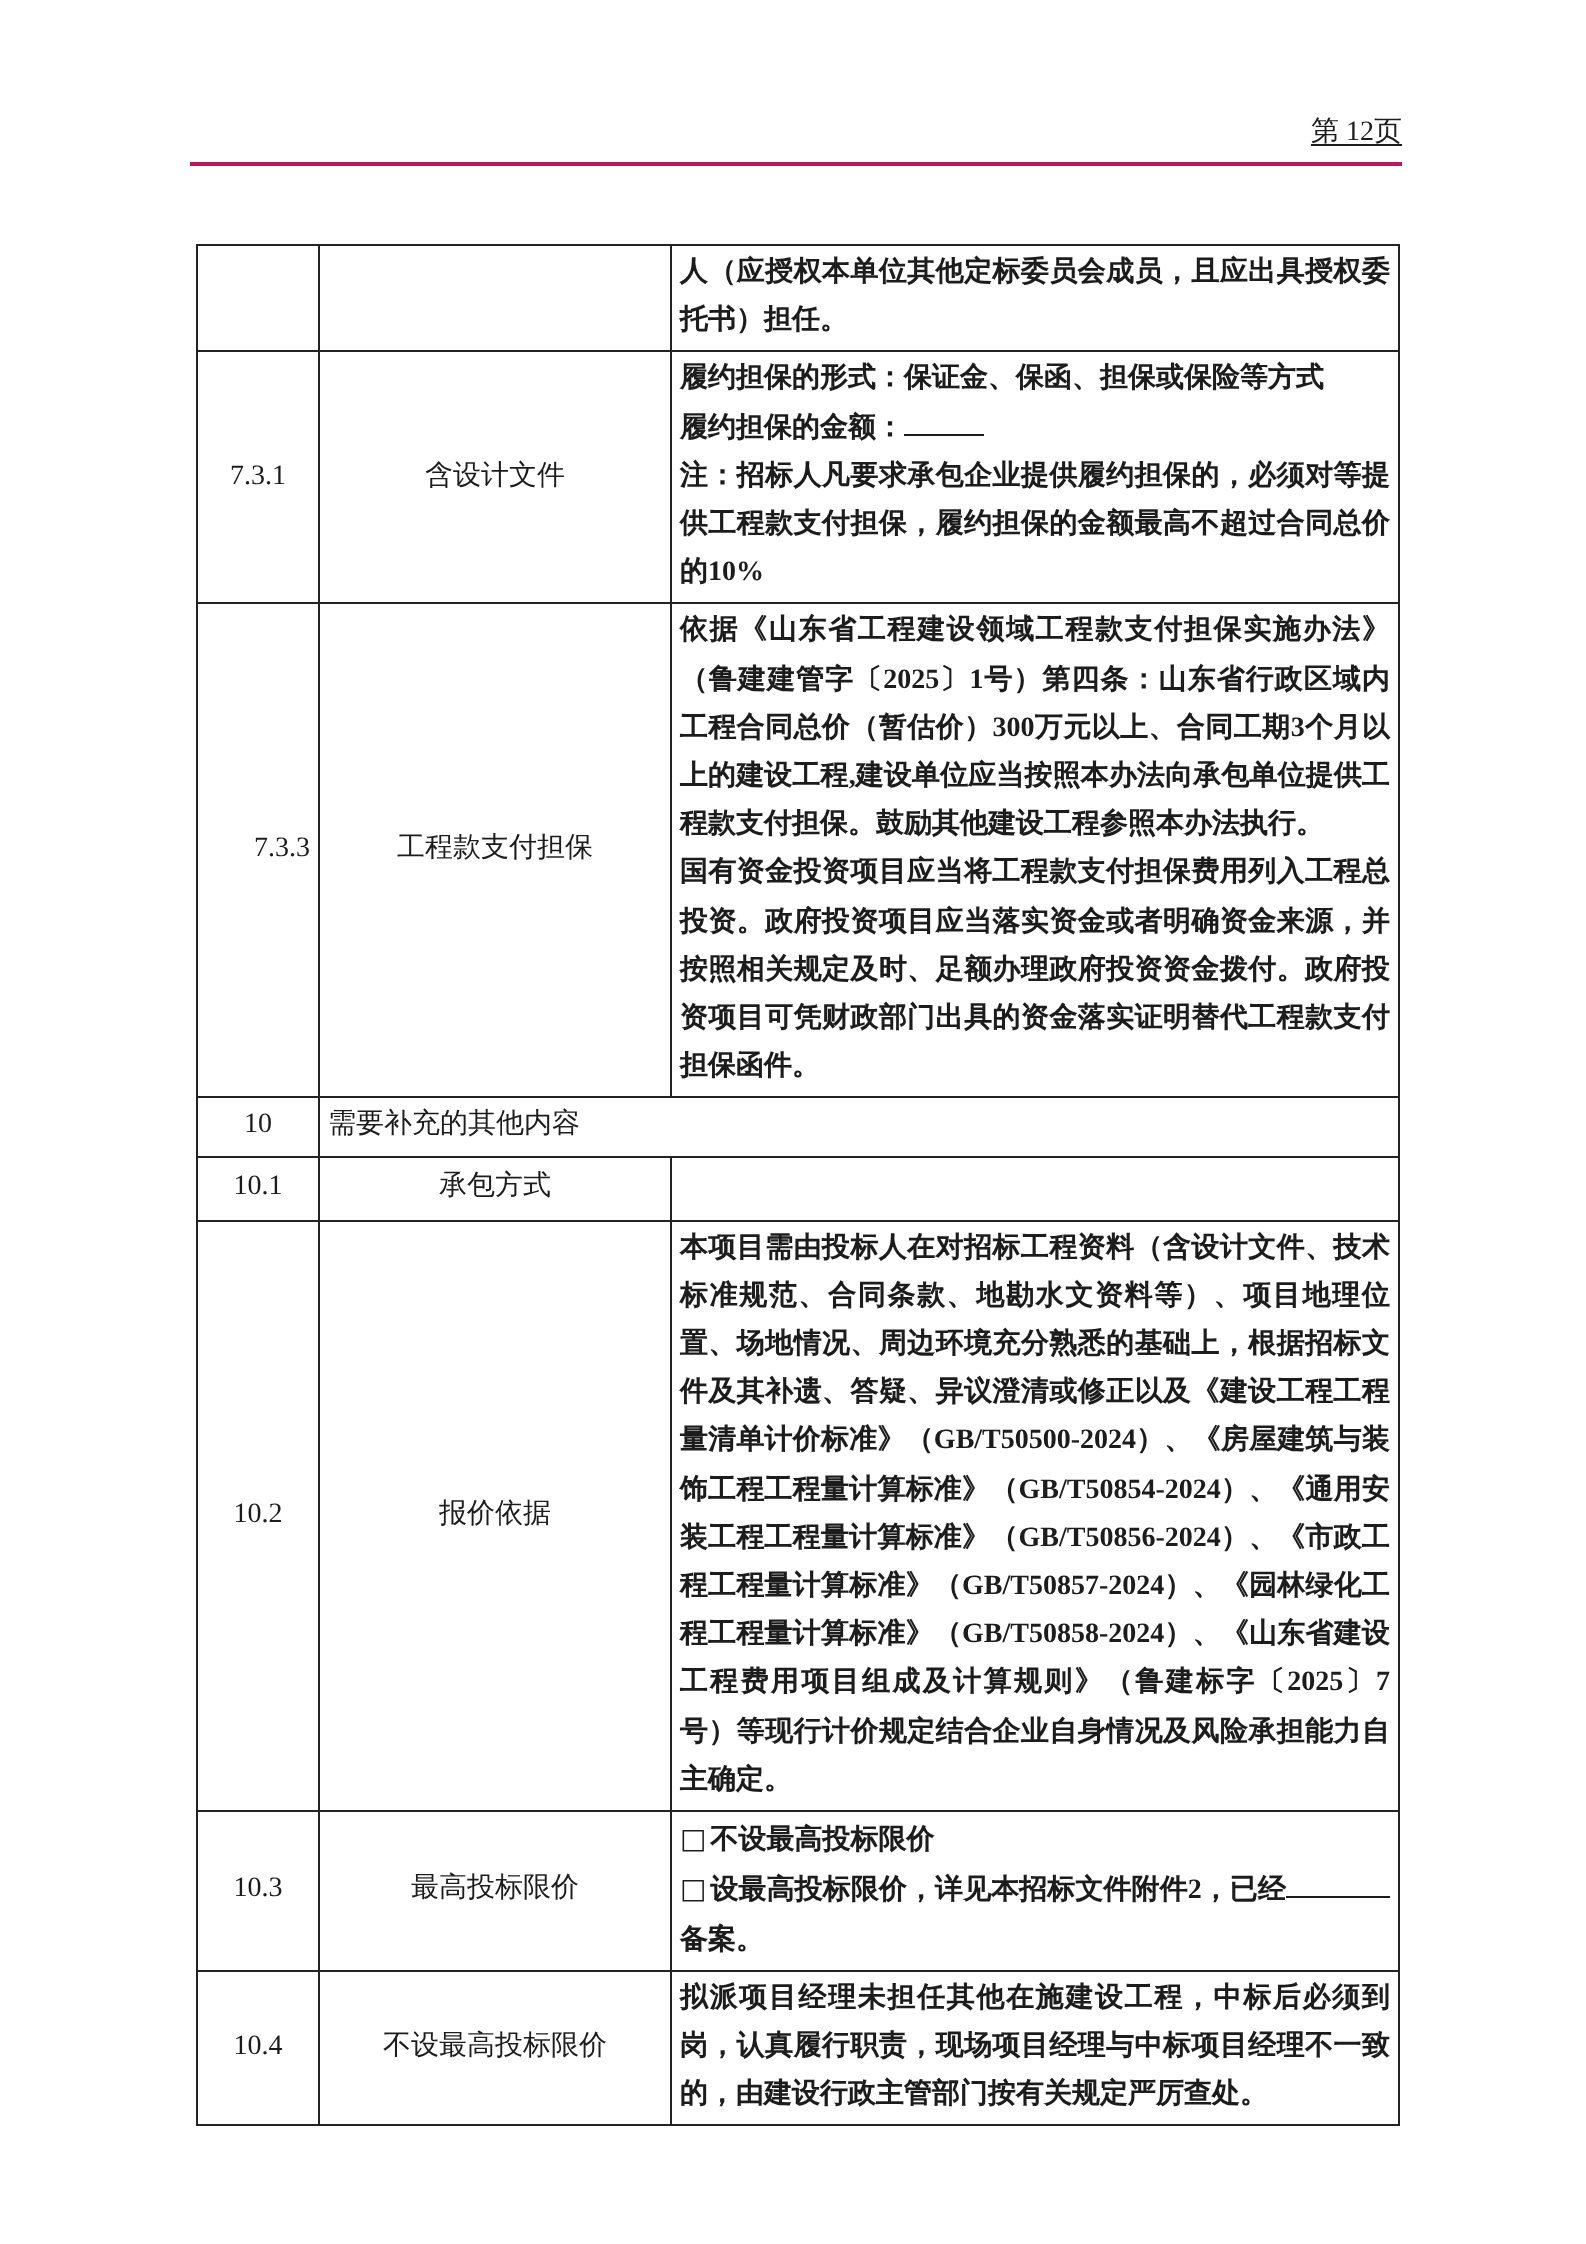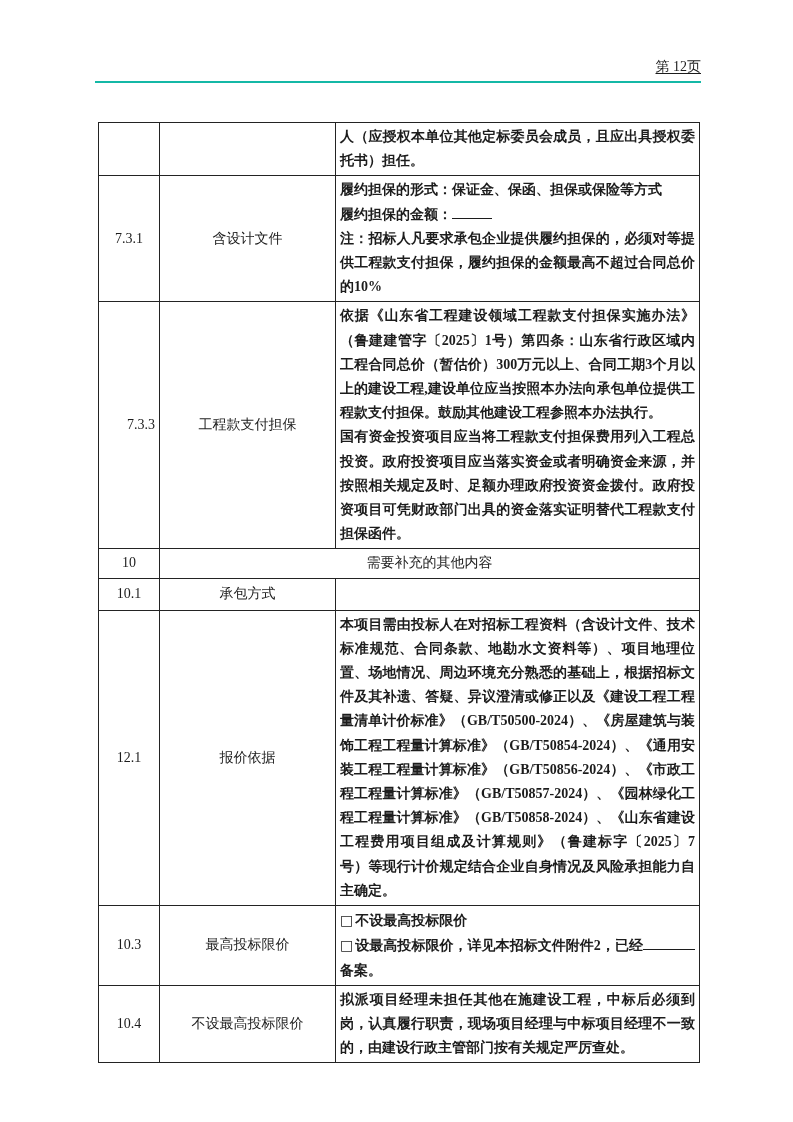--- a/index.html
+++ b/index.html
@@ -7,21 +7,21 @@
     width:793px; height:1122px;
     background:#ffffff;
     position:relative;
     font-family:"Liberation Serif","DejaVu Serif",serif;
     color:#1c1c1c;
     -webkit-font-smoothing:antialiased;
   }
   
   .page-header {
     position:absolute; top:58px; left:95px; width:606px;
-    border-bottom:2px solid #14b8a6;
+    border-bottom:2px solid #be185d;
     padding-bottom:5px;
     text-align:right;
     font-size:14px; line-height:18px;
   }
   .page-header .page-num { text-decoration:underline; text-underline-offset:2px; }
 
   
   table.doc-table {
     position:absolute; left:98px; top:122px;
     width:601px;
@@ -31,21 +31,21 @@
   }
   .doc-table td {
     border:1.6px solid #232323;
     padding:2px 4px;
     line-height:24.2px;
     overflow:hidden;
   }
   .c1 { width:61px;  text-align:center; vertical-align:middle; }
   .c2 { width:176px; text-align:center; vertical-align:middle; }
   .c3 { width:364px; text-align:justify; vertical-align:top; padding-left:6px; padding-right:4px;font-weight:bold; }
-  .c-merged { text-align:center; vertical-align:middle; }
+  .c-merged { vertical-align:middle; }
 
   .h-cont { height:45px; }
   .h-731  { height:118px;text-align:center; }
   .h-733  { height:239px;text-align:right; }
   .h-10   { height:22px;margin-left:32px; }
   .h-101  { height:27px; }
   .h-102  { height:265px; }
   .h-103  { height:74px;margin-left:44px; }
   .h-104  { height:72px; }
 
@@ -108,21 +108,21 @@
     <td class="c-merged" colspan="2">需要补充的其他内容</td>
   </tr>
 
   <tr>
     <td class="c1 h-101">10.1</td>
     <td class="c2">承包方式</td>
     <td class="c3"></td>
   </tr>
 
   <tr>
-    <td class="c1 h-102">12.1</td>
+    <td class="c1 h-102">10.2</td>
     <td class="c2">报价依据</td>
     <td class="c3">
       <p class="cellp">本项目需由投标人在对招标工程资料（含设计文件、技术标准规范、合同条款、地勘水文资料等）、项目地理位置、场地情况、周边环境充分熟悉的基础上，根据招标文件及其补遗、答疑、异议澄清或修正以及《建设工程工程量清单计价标准》（GB/T50500-2024）、《房屋建筑与装饰工程工程量计算标准》（GB/T50854-2024）、《通用安装工程工程量计算标准》（GB/T50856-2024）、《市政工程工程量计算标准》（GB/T50857-2024）、《园林绿化工程工程量计算标准》（GB/T50858-2024）、《山东省建设工程费用项目组成及计算规则》（鲁建标字〔2025〕7号）等现行计价规定结合企业自身情况及风险承担能力自主确定。</p>
     </td>
   </tr>
 
   <tr>
     <td class="c1 h-103">10.3</td>
     <td class="c2">最高投标限价</td>
     <td class="c3">

